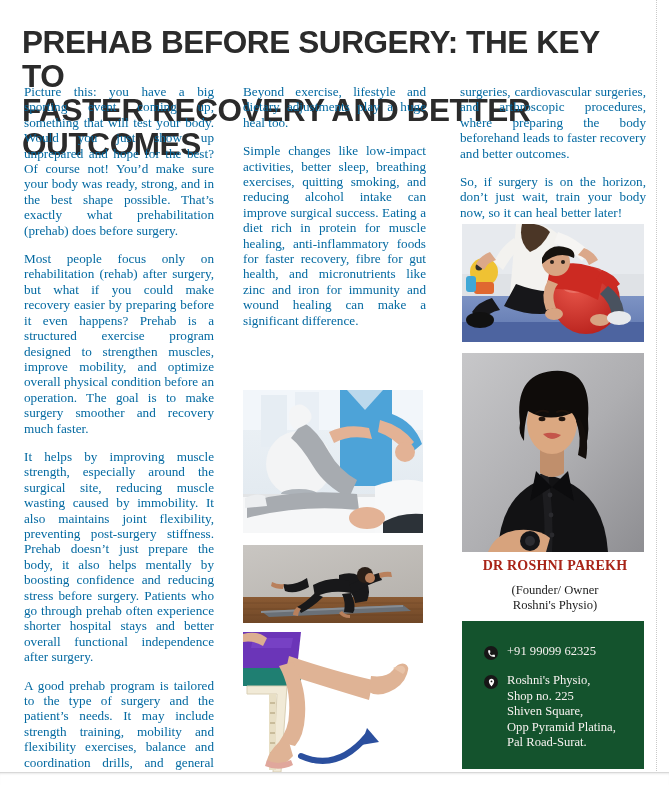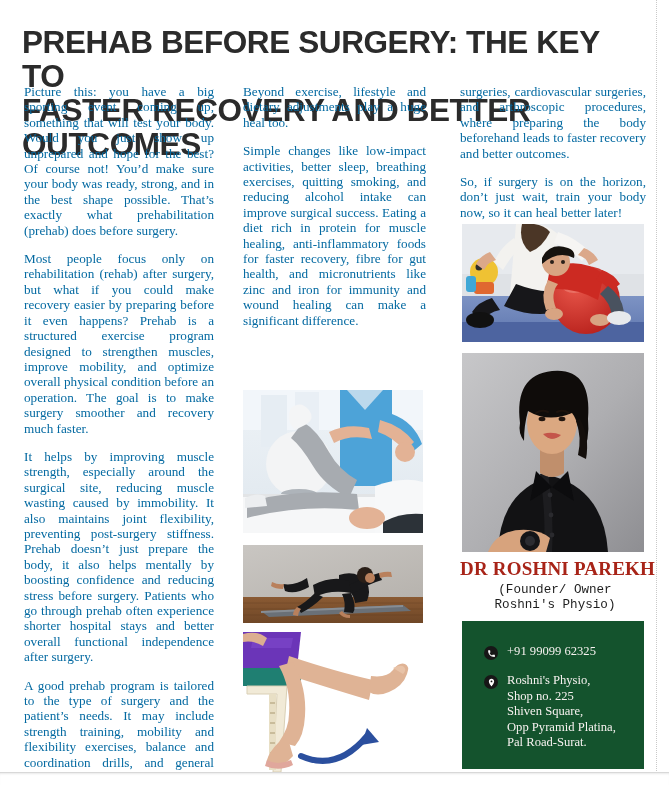--- a/index.html
+++ b/index.html
@@ -63,28 +63,28 @@
   .photo{
     position:absolute;overflow:hidden;background:#e9e9e9;
   }
   .photo svg{display:block;width:100%;height:100%;}
 
   
   .doctor-name{
     position:absolute;left:460px;top:558px;width:190px;
     text-align:center;
     font-family:"Liberation Serif",serif;
-    font-size:19px;font-weight:700;letter-spacing:.2px;
+    font-size:14px;font-weight:700;letter-spacing:.2px;
     color:#a82418;
     white-space:nowrap;
   }
   .doctor-role{
     position:absolute;left:460px;top:583px;width:190px;
     text-align:center;
-    font-family:Liberation Mono, monospace;
+    font-family:Liberation Serif, serif;
     font-size:12.6px;line-height:15px;color:#1d1d1d;
   }
   .doctor-role span{display:block;}
 
   
   .contact-card{
     position:absolute;left:462px;top:621px;width:182px;height:148px;
     background:#14532d;
     color:#ffffff;
   }

